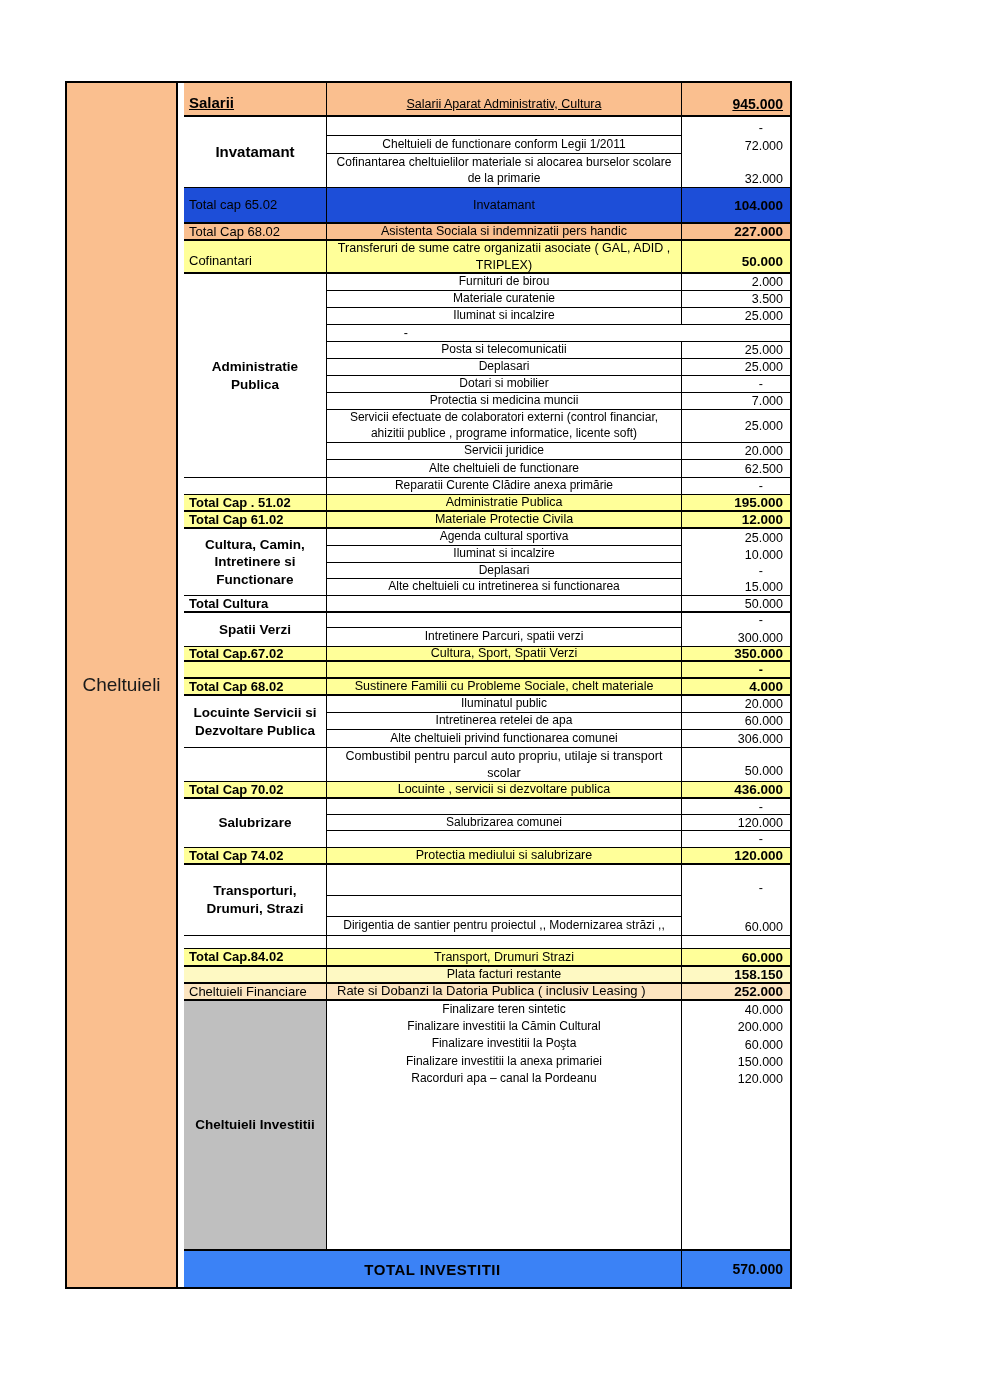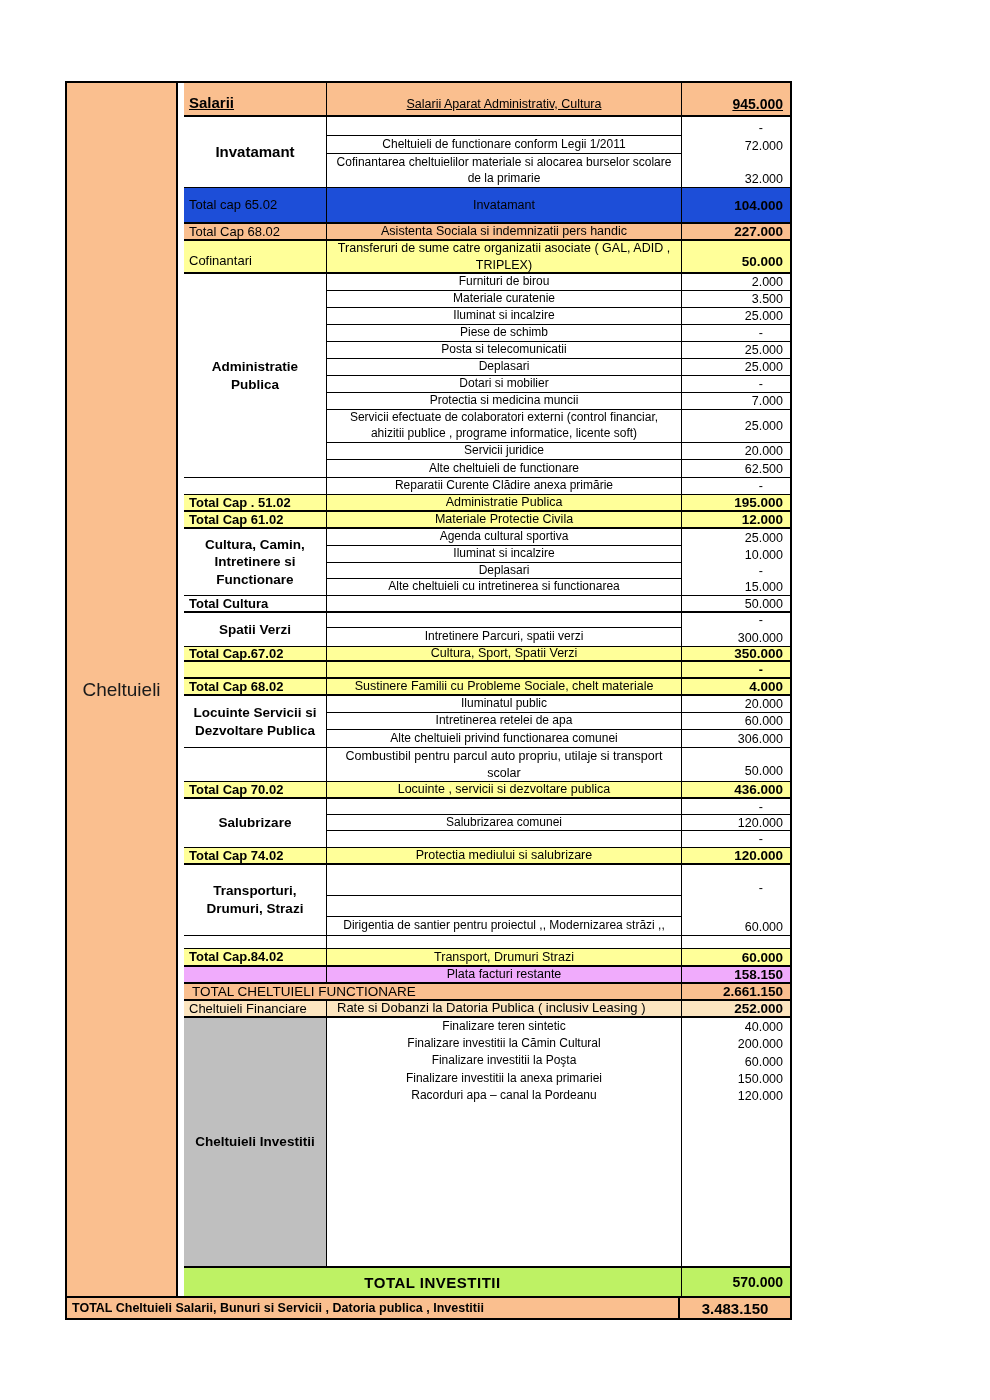--- a/index.html
+++ b/index.html
@@ -134,21 +134,20 @@
               </div>
               <div class="srow" style="height: 17px;">
                 <div class="desc">Materiale curatenie</div>
                 <div class="amt">3.500</div>
               </div>
               <div class="srow" style="height: 17px;">
                 <div class="desc">Iluminat si incalzire</div>
                 <div class="amt">25.000</div>
               </div>
               <div class="srow" style="height: 17px;">
-                <div class="desc">Piese de schimb</div>
                 <div class="amt dash">-</div>
               </div>
               <div class="srow" style="height: 17px;">
                 <div class="desc">Posta si telecomunicatii</div>
                 <div class="amt">25.000</div>
               </div>
               <div class="srow" style="height: 17px;">
                 <div class="desc">Deplasari</div>
                 <div class="amt">25.000</div>
               </div>
@@ -318,28 +317,24 @@
           <div class="row" style="height: 13px;">
             <div class="cat"></div>
             <div class="desc"></div>
             <div class="amt"></div>
           </div>
           <div class="row thick" style="background: rgb(255, 255, 153); height: 18px;">
             <div class="cat b">Total Cap.84.02</div>
             <div class="desc" style="font-size: 12.5px;">Transport, Drumuri Strazi</div>
             <div class="amt b" style="font-size: 13.5px;">60.000</div>
           </div>
-          <div class="row thick" style="background: #f0abfc; height: 17px;">
+          <div class="row thick" style="background: #fef9c3; height: 17px;">
             <div class="cat"></div>
             <div class="desc" style="font-size: 12.5px;">Plata facturi restante</div>
             <div class="amt b" style="font-size: 13.5px;">158.150</div>
-          </div>
-          <div class="row thick" style="background: rgb(250, 191, 143); height: 17px;">
-            <div class="lab">TOTAL CHELTUIELI FUNCTIONARE</div>
-            <div class="amt b" style="font-size: 13.5px;">2.661.150</div>
           </div>
           <div class="row thick" style="background: rgb(252, 229, 192); height: 17px;">
             <div class="cat">Cheltuieli Financiare</div>
             <div class="desc hleft" style="font-size: 13px;">Rate si Dobanzi la Datoria Publica (  inclusiv Leasing )</div>
             <div class="amt b" style="font-size: 13.5px;">252.000</div>
           </div>
           <div class="row thick">
             <div class="cat gcat b" style="background: rgb(191, 191, 191);">Cheltuieli Investitii</div>
             <div class="mid">
               <div class="srow nb" style="height: 17px;">
@@ -363,24 +358,20 @@
             </div>
             <div class="amtcol">
               <div class="aval" style="height: 17px;">40.000</div>
               <div class="aval" style="height: 17px;">200.000</div>
               <div class="aval" style="height: 18px;">60.000</div>
               <div class="aval" style="height: 17px;">150.000</div>
               <div class="aval" style="height: 17px;">120.000</div>
               <div class="aval" style="height: 162px;"></div>
             </div>
           </div>
-          <div class="row" style="background: #bef264; height: 28px;">
+          <div class="row" style="background: #3b82f6; height: 36px;">
             <div class="lab b center" style="font-size: 15px;">TOTAL INVESTITII</div>
             <div class="amt b" style="font-size: 14px;">570.000</div>
           </div>
         </div>
-    </div>
-    <div class="grand" style="background: rgb(250, 191, 143);">
-      <div class="glab">TOTAL Cheltuieli Salarii, Bunuri si Servicii , Datoria publica , Investitii</div>
-      <div class="gamt">3.483.150</div>
     </div>
   </div>
 </div>
 
 </body></html>

